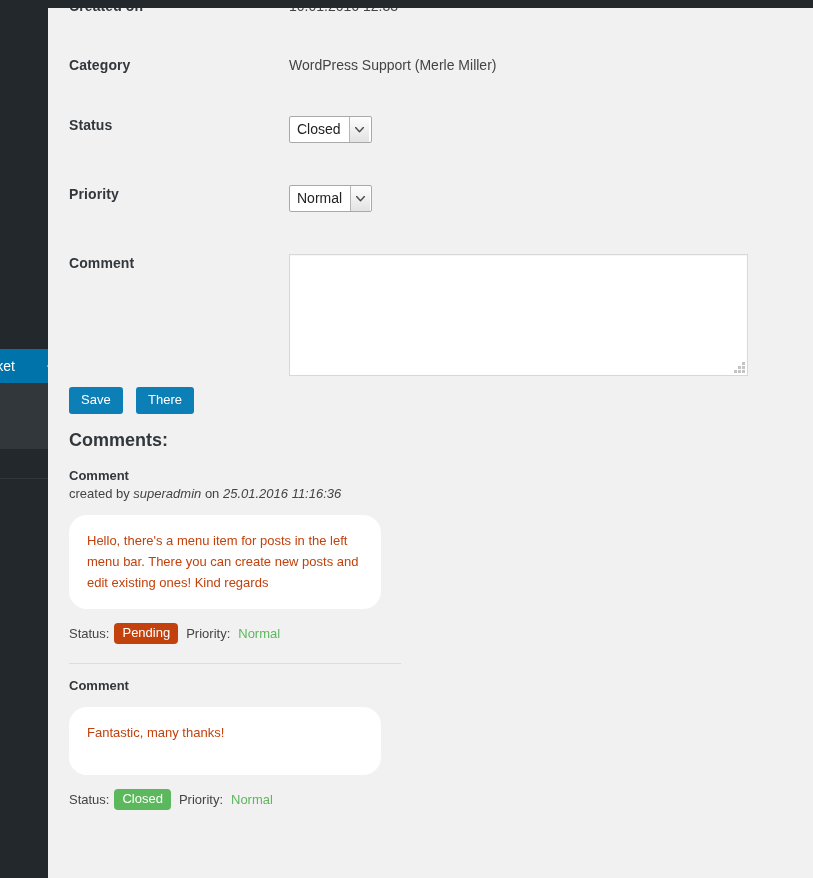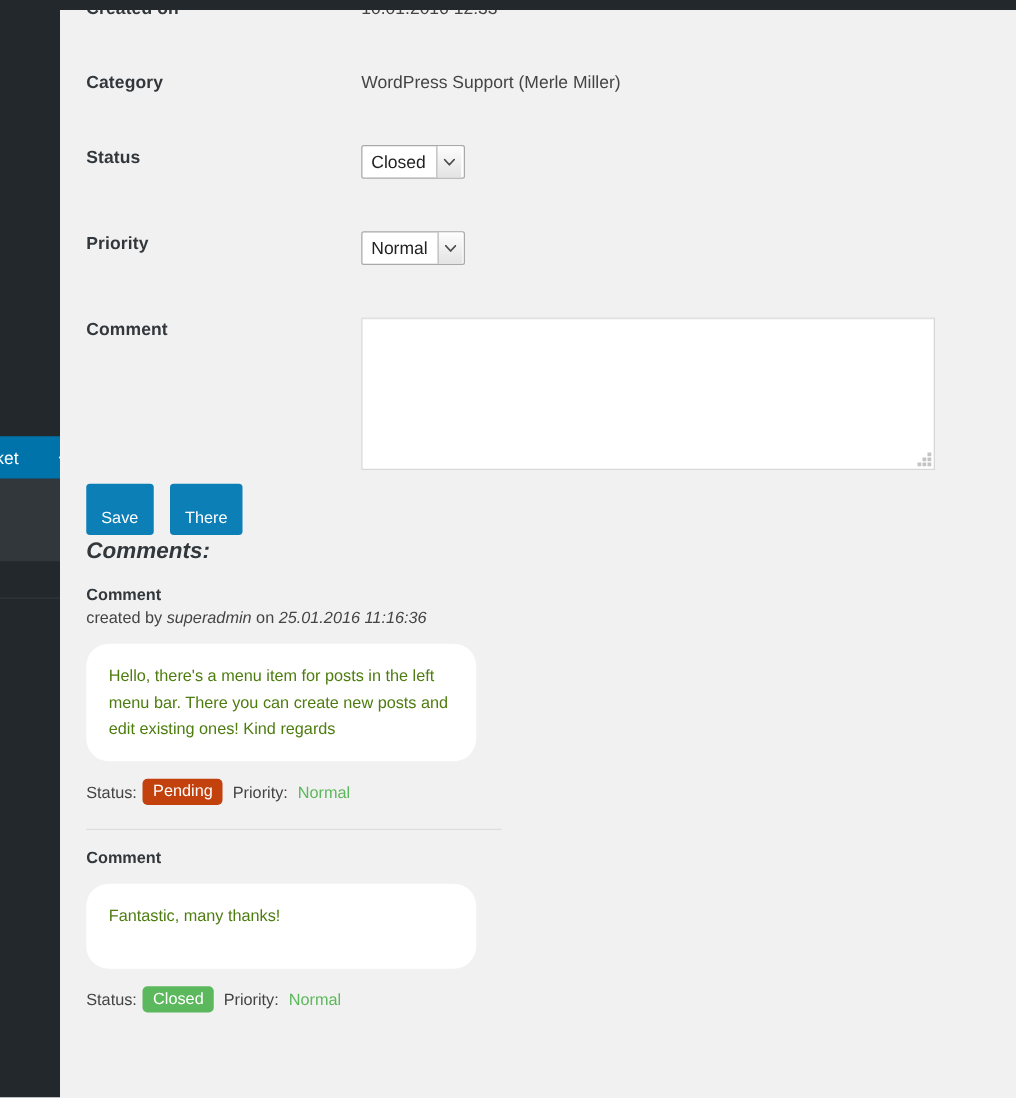--- a/index.html
+++ b/index.html
@@ -197,35 +197,34 @@
     top: 379px;
   }
   .btn {
     display: inline-block;
     background: #0d7fb7;
     color: #ffffff;
     border: none;
     border-radius: 3px;
     font-family: "Liberation Sans", sans-serif;
     font-size: 13px;
-    padding: 20px 12px 7px 12px;
+    padding: 6px 12px 7px 12px;
     line-height: 14px;
     cursor: pointer;
     vertical-align: top;
   }
   .btn + .btn { margin-left: 9px; }
 
   
   .comments-title {
     position: absolute;
     left: 21px; top: 422px;
     font-size: 18px;
     font-weight: bold;
     color: #32373c;
-    font-style: italic;
   }
 
   .comment { position: absolute; left: 21px; width: 340px; }
   .comment-head {
     font-size: 13px;
     font-weight: bold;
     color: #32373c;
     margin: 0 0 3px 0;
   }
   .comment-meta {
@@ -236,21 +235,21 @@
   }
   .comment-meta em { font-style: italic; }
 
   .bubble {
     background: #ffffff;
     border-radius: 18px;
     padding: 15px 18px 16px 18px;
     margin-top: 14px;
     font-size: 13px;
     line-height: 21px;
-    color: #4d7c0f;
+    color: #c2410c;
     width: 312px;
   }
   .bubble.short { width: 312px; padding-bottom: 32px; }
 
   .statusline {
     margin-top: 14px;
     font-size: 13px;
     color: #444;
     white-space: nowrap;
   }

